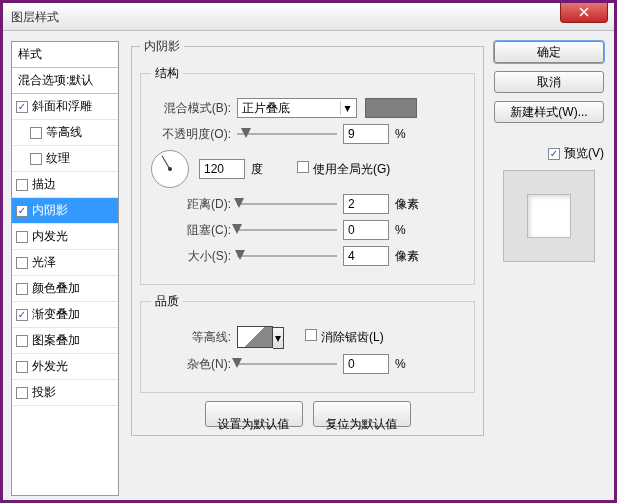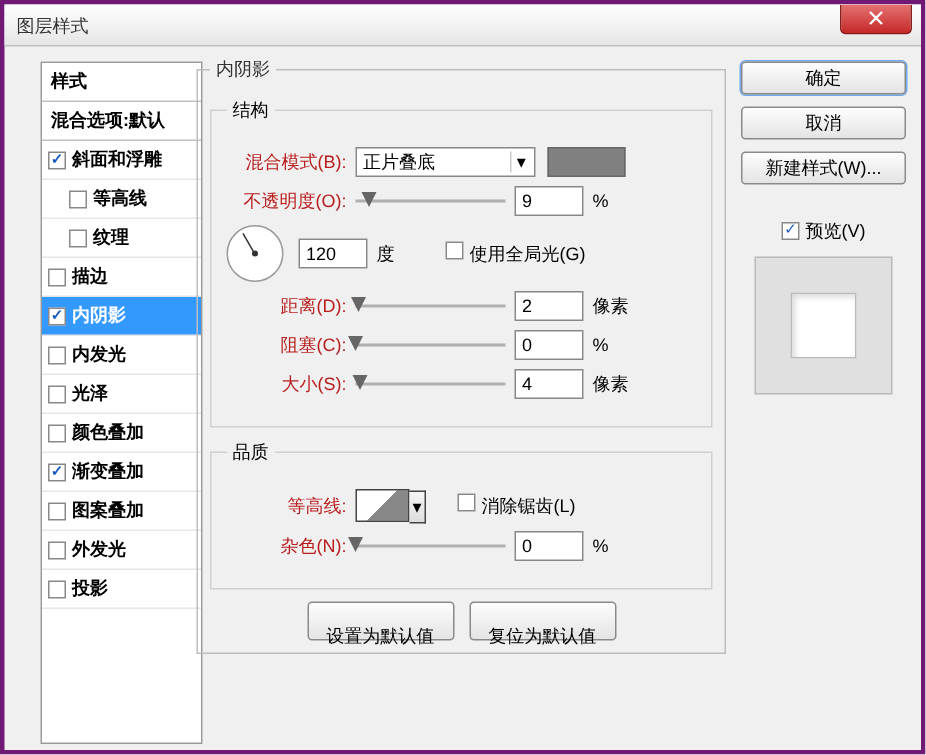--- a/index.html
+++ b/index.html
@@ -2,44 +2,44 @@
 <html><head>
 <meta charset="utf-8">
 <style>
   * { box-sizing: border-box; font-family: "Microsoft YaHei", "SimSun", Arial, sans-serif; font-size: 12px; }
   body { margin: 0; background: #fff; }
   .window { width: 617px; height: 503px; border: 3px solid #701a75; background: #f0f0f0; position: relative; }
   .titlebar { height: 28px; background: linear-gradient(#fefefe,#e6e6e6); border-bottom: 1px solid #c0c0c0; position: relative; }
   .titlebar .title { position: absolute; left: 8px; top: 6px; color: #333; }
   .closebtn { position: absolute; right: 6px; top: 0; width: 48px; height: 20px; background: linear-gradient(#e57373,#c62828); border: 1px solid #8a1c1c; border-top: none; border-radius: 0 0 4px 4px; color: #fff; text-align: center; line-height: 18px; font-weight: bold; cursor: pointer; }
   .closebtn svg { display:block; margin:auto; }
-  .leftpanel { position: absolute; left: 24px; top: 38px; width: 108px; height: 455px; border: 1px solid #9a9a9a; background: #fff; font-weight: bold; }
+  .leftpanel { position: absolute; left: 8px; top: 38px; width: 108px; height: 455px; border: 1px solid #9a9a9a; background: #fff; }
   .lp-head { border-bottom: 1px solid #c0c0c0; padding: 4px 6px; background:#fff; }
   .lp-sub { border-bottom: 1px solid #c0c0c0; padding: 4px 6px; background:#fff; white-space: nowrap; overflow:hidden;}
   .lp-item { border-bottom: 1px solid #e6e6e6; padding: 4px 4px 4px 4px; background:#fff; display:flex; align-items:center; gap:4px; cursor:pointer;}
   .lp-item.indent { padding-left: 18px; }
   .lp-item.sel { background: #3399ff; color: #fff; }
   .chk { width: 12px; height: 12px; border: 1px solid #888; background: #fff; display:inline-flex; align-items:center; justify-content:center; flex:0 0 12px;}
   .chk.on::after { content:"✓"; color:#1557c0; font-size:10px; line-height:10px;}
   .lp-item.sel .chk.on::after { color:#1557c0; }
   .lp-item.sel .chk { background:#fff; }
   .rightbtns { position:absolute; right:10px; top:38px; width:110px; }
   .btn { display:block; width:110px; height:22px; background: linear-gradient(#fdfdfd,#e4e4e4); border:1px solid #8a8a8a; border-radius:3px; margin-bottom:8px; text-align:center; line-height:20px; cursor:pointer; white-space:nowrap; overflow:hidden;}
   .btn.def { box-shadow: 0 0 0 1px #6fa8ef; }
-  .prev-wrap { margin-top:22px; text-align:center; }
+  .prev-wrap { margin-top:22px; text-align:right; }
   .prev-chk { display:inline-flex; align-items:center; gap:4px; justify-content:center; margin-bottom:8px;}
   .thumb-outer { width:92px; height:92px; background:#e0e0e0; border:1px solid #bbb; margin:0 auto; display:flex; align-items:center; justify-content:center;}
   .thumb-inner { width:44px; height:44px; background:#fff; border:1px solid #bbb; box-shadow: inset 2px 2px 4px rgba(0,0,0,0.15);}
   .midpanel { position:absolute; left:128px; top:35px; right:130px; height:458px; }
   fieldset.main { border:1px solid #bdbdbd; padding:6px 8px 8px 8px; margin:0 0 6px 0; }
   fieldset.main > legend { padding:0 4px; color:#333; }
   fieldset.inner { border:1px solid #cfcfcf; padding:10px 10px 12px 10px; margin:4px 0 8px 0; }
   fieldset.inner > legend { padding:0 4px;margin-top:32px; }
   .row { display:flex; align-items:center; margin:6px 0; gap:6px; }
-  .row .lbl { width:80px; text-align:right; color:#b91c1c; }
+  .row .lbl { width:80px; text-align:right; color:#404040; }
   .combo { flex:0 0 120px; height:20px; border:1px solid #888; background:#fff; position:relative; display:flex; align-items:center; padding:0 18px 0 4px; cursor:pointer;}
   .combo .arrow { position:absolute; right:2px; top:2px; width:14px; height:14px; border-left:1px solid #ccc; display:flex; align-items:center; justify-content:center;}
   .swatch { width:52px; height:20px; background:#808080; border:1px solid #666; margin-left:2px; cursor:pointer;}
   .slider { flex:0 0 100px; height:14px; position:relative; }
   .slider .track { position:absolute; left:0; right:0; top:6px; height:2px; background:#b0b0b0; }
   .slider .thumb { position:absolute; top:1px; width:0; height:0; border-left:5px solid transparent; border-right:5px solid transparent; border-top:10px solid #666; transform:translateX(-5px);}
   .numbox { width:46px; height:20px; border:1px solid #888; background:#fff; padding:0 4px; line-height:18px; }
   .unit { width:32px; }
   .dial { width:38px; height:38px; border:1px solid #999; border-radius:50%; background:#fff; position:relative; flex:0 0 38px; margin-right:4px;}
   .dial .needle { position:absolute; left:50%; top:50%; width:16px; height:1px; background:#333; transform-origin:0 50%; }

